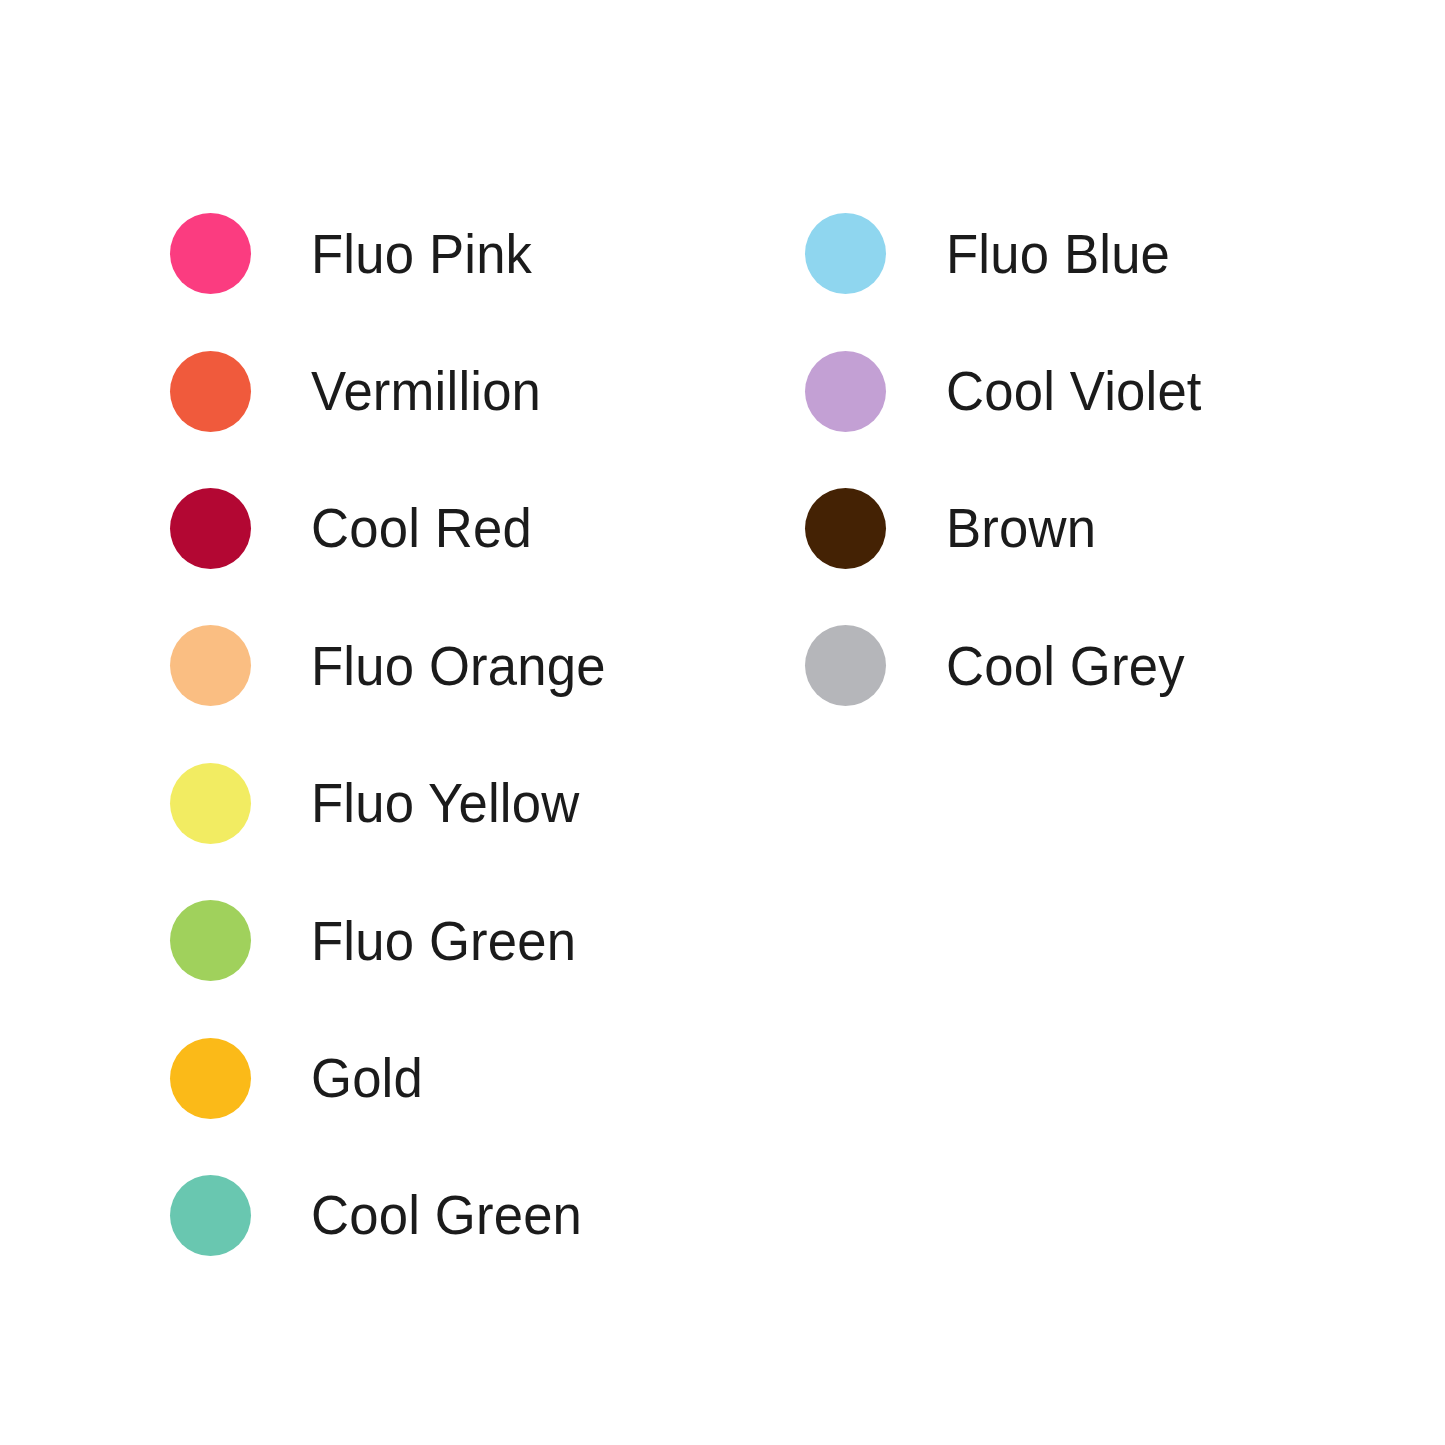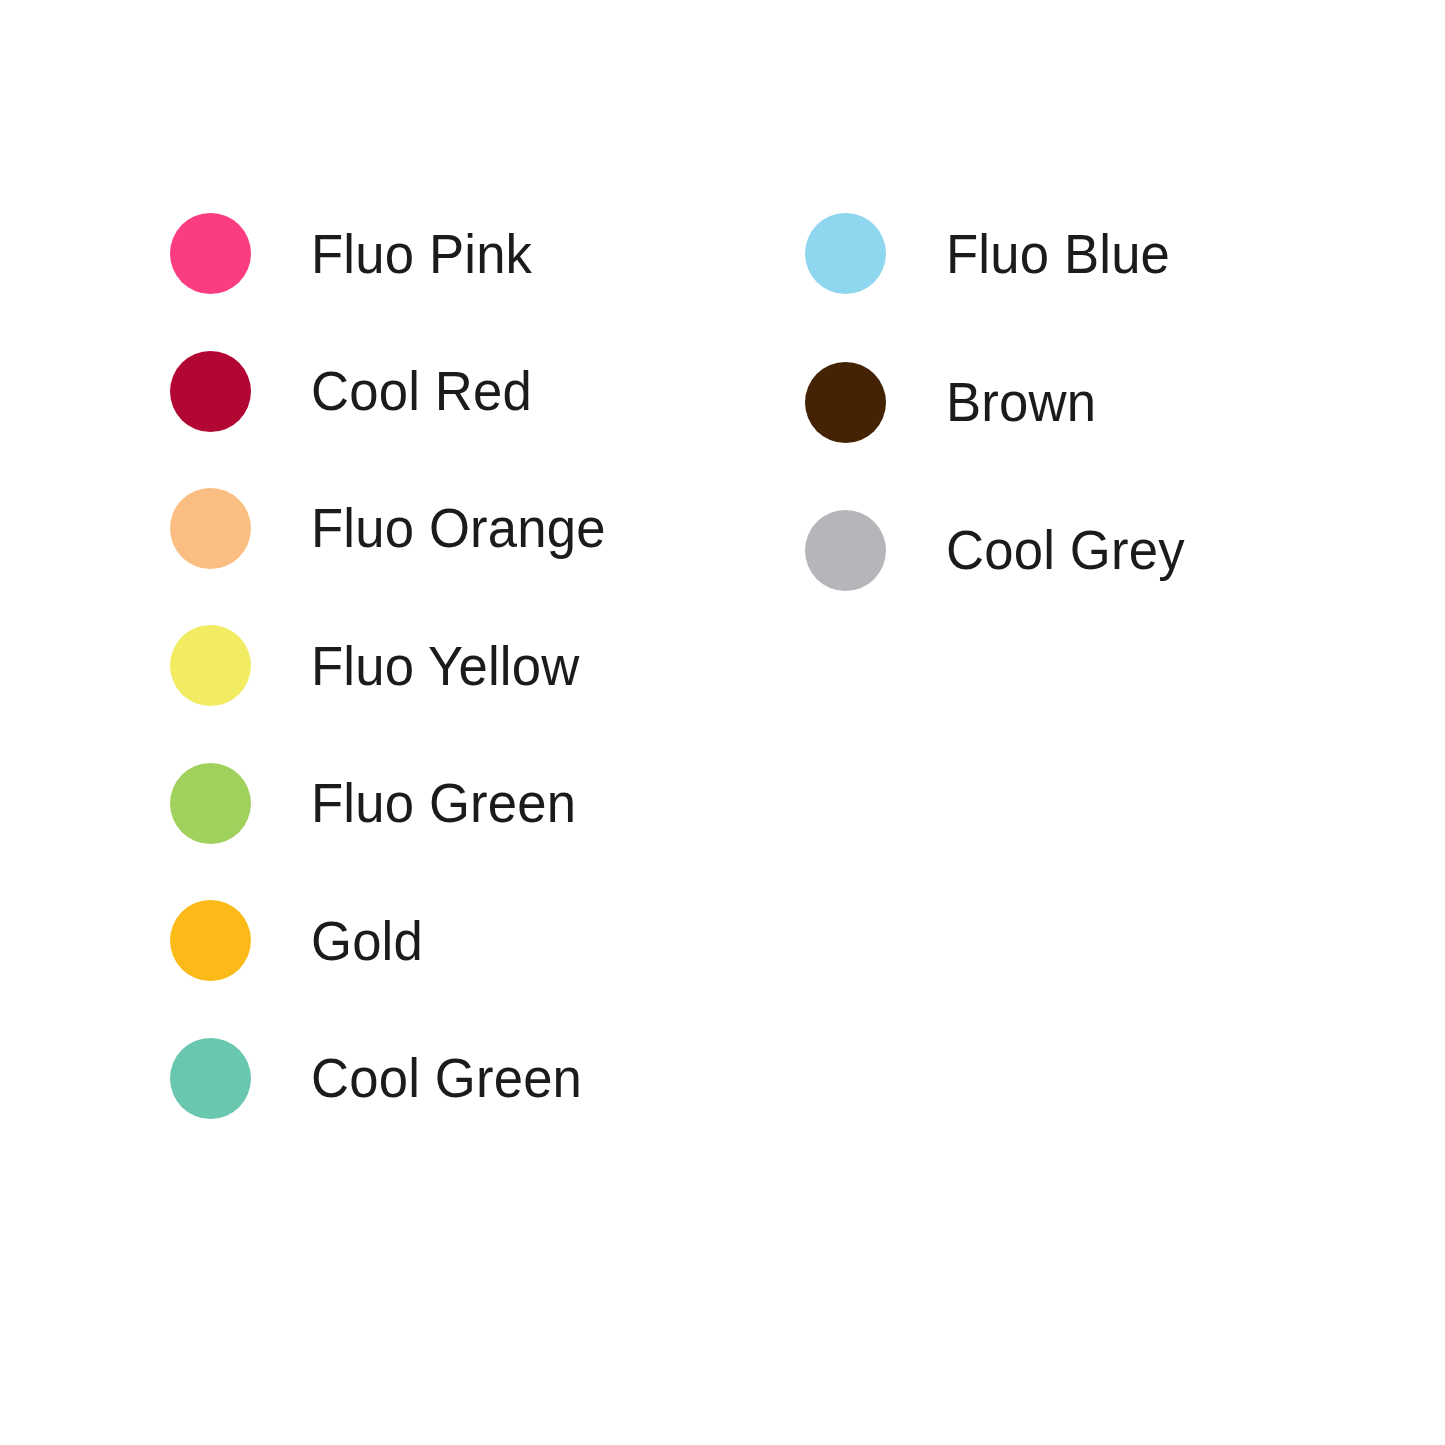--- a/index.html
+++ b/index.html
@@ -22,21 +22,21 @@
   }
 
   .legend-column {
     position: absolute;
     top: 185px;
     display: flex;
     flex-direction: column;
   }
 
   .legend-column.left  { left: 170px; }
-  .legend-column.right { left: 805px; gap: 11px; }
+  .legend-column.right { left: 805px; }
 
   .swatch-row {
     display: flex;
     align-items: center;
     height: 137.4px;
   }
 
   .swatch-dot {
     width: 81px;
     height: 81px;
@@ -61,20 +61,24 @@
 </head>
 <body>
 
 <div class="palette-legend">
   <div class="legend-column left">
       <div class="swatch-row">
         <span class="swatch-dot" style="background: rgb(251, 60, 128);"></span>
         <span class="swatch-label">Fluo Pink</span>
       </div>
       <div class="swatch-row">
+        <span class="swatch-dot" style="background: rgb(240, 90, 60);"></span>
+        <span class="swatch-label">Vermillion</span>
+      </div>
+      <div class="swatch-row">
         <span class="swatch-dot" style="background: rgb(179, 7, 51);"></span>
         <span class="swatch-label">Cool Red</span>
       </div>
       <div class="swatch-row">
         <span class="swatch-dot" style="background: rgb(250, 190, 130);"></span>
         <span class="swatch-label">Fluo Orange</span>
       </div>
       <div class="swatch-row">
         <span class="swatch-dot" style="background: rgb(242, 236, 98);"></span>
         <span class="swatch-label">Fluo Yellow</span>
@@ -91,20 +95,24 @@
         <span class="swatch-dot" style="background: rgb(105, 199, 176);"></span>
         <span class="swatch-label">Cool Green</span>
       </div>
     </div>
   <div class="legend-column right">
       <div class="swatch-row">
         <span class="swatch-dot" style="background: rgb(143, 214, 239);"></span>
         <span class="swatch-label">Fluo Blue</span>
       </div>
       <div class="swatch-row">
+        <span class="swatch-dot" style="background: rgb(195, 160, 212);"></span>
+        <span class="swatch-label">Cool Violet</span>
+      </div>
+      <div class="swatch-row">
         <span class="swatch-dot" style="background: rgb(68, 34, 4);"></span>
         <span class="swatch-label">Brown</span>
       </div>
       <div class="swatch-row">
         <span class="swatch-dot" style="background: rgb(181, 182, 186);"></span>
         <span class="swatch-label">Cool Grey</span>
       </div>
     </div>
 </div>
 

